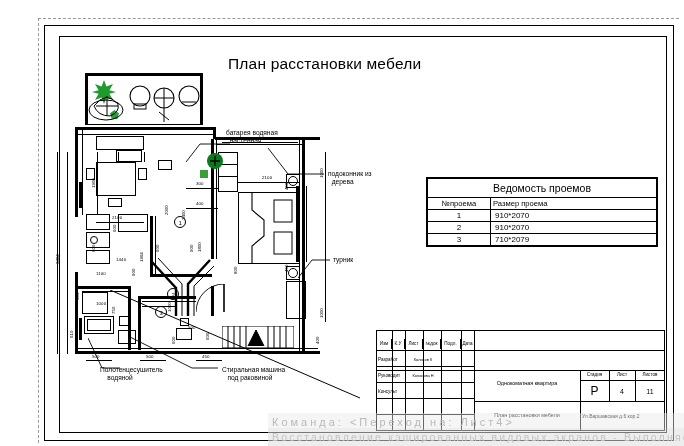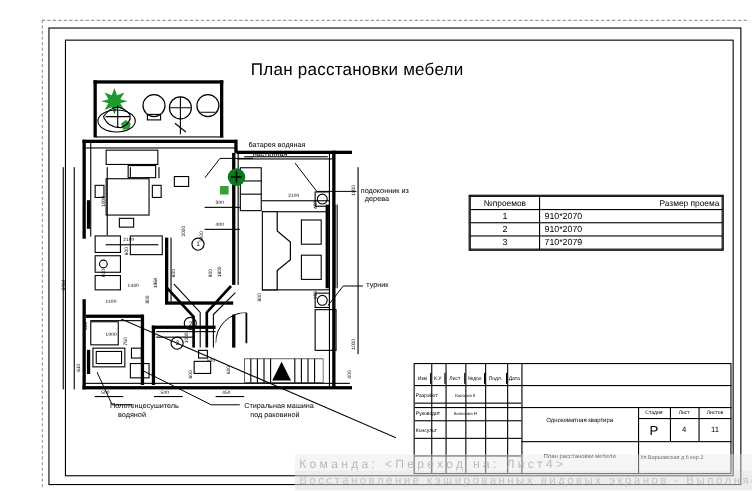--- a/index.html
+++ b/index.html
@@ -38,21 +38,21 @@
   
   .note{position:absolute;font-size:6.6px;line-height:8.4px;white-space:pre;}
 
   
   #openings{position:absolute;left:426px;top:177px;width:232px;
      border:1.3px solid #000;box-sizing:border-box;background:#fff;}
   #openings table{border-collapse:collapse;width:100%;}
   #openings td,#openings th{border:1px solid #000;font-weight:normal;
      font-size:8px;padding:1px 2px;}
   #openings .ttl{font-size:10.5px;text-align:center;padding:3px 0;}
-  #openings .hd{font-size:7.6px;text-align:right;}
+  #openings .hd{font-size:7.6px;text-align:left;}
   #openings .num{text-align:center;width:58px;}
   #openings .sz{text-align:left;padding-left:4px;}
 
   
   #stamp{position:absolute;left:376px;top:330px;width:289px;height:101px;
      border:1.3px solid #000;box-sizing:border-box;background:#fff;}
   #stamp .ar{position:absolute;left:97px;top:1px;width:191px;height:18px;
      display:flex;align-items:center;justify-content:center;font-size:13px;}
   #stamp .city{position:absolute;left:97px;top:19px;width:191px;height:20px;
      display:flex;align-items:center;justify-content:center;font-size:13.5px;}
@@ -335,22 +335,25 @@
    под раковиной</div>
 
     <svg style="position:absolute;left:110px;top:290px;" width="250" height="110" viewBox="0 0 250 110">
       <line x1="0" y1="0" x2="250" y2="108" stroke="#000" stroke-width="1"></line>
     </svg>
   </div>
 
   <div id="openings">
     <table>
       <tbody>
+          <tr>
+            <td colspan="2" class="ttl">Ведомость проемов</td>
+          </tr>
       <tr>
-        <td class="hd num">№проемов</td>
+        <td class="hd num">№проема</td>
         <td class="hd">Размер проема</td>
       </tr>
       <tr>
         <td class="num">1</td>
         <td class="sz">910*2070</td>
       </tr>
       <tr>
         <td class="num">2</td>
         <td class="sz">910*2070</td>
       </tr>

